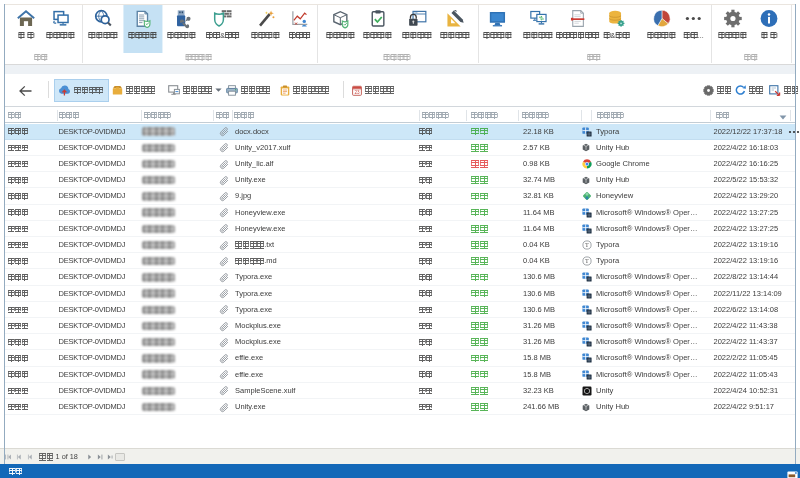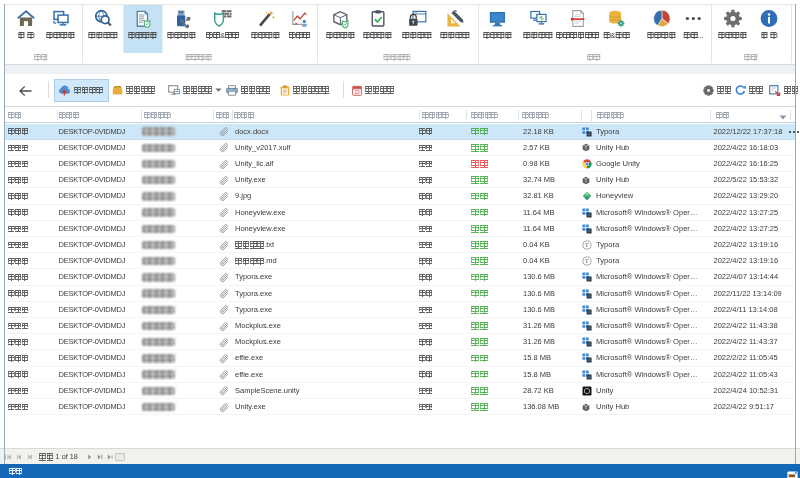--- a/index.html
+++ b/index.html
@@ -466,21 +466,21 @@
       <span class="cell k5 f65"><b><i class="z"></i><i class="z"></i></b></span>
       <span class="cell k6 risk r"><b><i class="z"></i><i class="z"></i></b></span>
       <span class="cell k7">0.98 KB</span>
       <span class="cell k8"><svg width="10" height="10" viewBox="0 0 10 10">
           <path d="M5 5 1 2.7A4.6 4.6 0 0 1 9 2.7z" fill="#db4437"></path>
           <path d="M5 5 9 2.7A4.6 4.6 0 0 1 5 9.6z" fill="#0f9d58"></path>
           <path d="M5 5v4.6A4.6 4.6 0 0 1 1 2.7z" fill="#ffcd40"></path>
           <circle cx="5" cy="5" r="2.1" fill="#fff"></circle>
           <circle cx="5" cy="5" r="1.5" fill="#4285f4"></circle>
         </svg></span>
-      <span class="cell k9">Google Unity</span>
+      <span class="cell k9">Google Chrome</span>
       <span class="cell k10">2022/4/22 16:16:25</span>
     </div>
     <div class="row" style="top:172.2px">
       <span class="cell k0 f65"><b><i class="z"></i><i class="z"></i><i class="z"></i></b></span>
       <span class="cell k1">DESKTOP-0VIDMDJ</span>
       <span class="cell k2"><span class="bb"></span></span>
       <span class="cell k3"><svg width="10" height="11" viewBox="0 0 24 24" fill="none" stroke="#8f959b" stroke-width="2.2">
           <path d="M21.44 11.05 12.25 20.24a5.2 5.2 0 0 1-7.36-7.36l9.2-9.19a3.47 3.47 0 0 1 4.9 4.91l-9.2 9.19a1.73 1.73 0 0 1-2.44-2.45l8.49-8.49"></path>
         </svg></span>
       <span class="cell k4">Unity.exe</span>
@@ -600,21 +600,21 @@
       <span class="cell k5 f65"><b><i class="z"></i><i class="z"></i></b></span>
       <span class="cell k6 risk g"><b><i class="z"></i><i class="z"></i></b></span>
       <span class="cell k7">130.6 MB</span>
       <span class="cell k8"><svg width="10" height="10" viewBox="0 0 10 10">
           <rect x=".4" y=".4" width="6.4" height="6.4" rx=".9" fill="#3f87d2"></rect>
           <path d="M.4 3.6h6.4M3.6 .4v6.4" stroke="#fff" stroke-width=".8"></path>
           <rect x="4.6" y="4.6" width="5" height="5" rx=".5" fill="#27384a"></rect>
           <path d="M5.3 7.1h3.6M7.1 5.3v3.6" stroke="#7d92a8" stroke-width=".5"></path>
         </svg></span>
       <span class="cell k9">Microsoft® Windows® Oper…</span>
-      <span class="cell k10">2022/4/07 13:14:44</span>
+      <span class="cell k10">2022/8/22 13:14:44</span>
     </div>
     <div class="row" style="top:285.6px">
       <span class="cell k0 f65"><b><i class="z"></i><i class="z"></i><i class="z"></i></b></span>
       <span class="cell k1">DESKTOP-0VIDMDJ</span>
       <span class="cell k2"><span class="bb"></span></span>
       <span class="cell k3"><svg width="10" height="11" viewBox="0 0 24 24" fill="none" stroke="#8f959b" stroke-width="2.2">
           <path d="M21.44 11.05 12.25 20.24a5.2 5.2 0 0 1-7.36-7.36l9.2-9.19a3.47 3.47 0 0 1 4.9 4.91l-9.2 9.19a1.73 1.73 0 0 1-2.44-2.45l8.49-8.49"></path>
         </svg></span>
       <span class="cell k4">Typora.exe</span>
       <span class="cell k5 f65"><b><i class="z"></i><i class="z"></i></b></span>
@@ -640,21 +640,21 @@
       <span class="cell k5 f65"><b><i class="z"></i><i class="z"></i></b></span>
       <span class="cell k6 risk g"><b><i class="z"></i><i class="z"></i></b></span>
       <span class="cell k7">130.6 MB</span>
       <span class="cell k8"><svg width="10" height="10" viewBox="0 0 10 10">
           <rect x=".4" y=".4" width="6.4" height="6.4" rx=".9" fill="#3f87d2"></rect>
           <path d="M.4 3.6h6.4M3.6 .4v6.4" stroke="#fff" stroke-width=".8"></path>
           <rect x="4.6" y="4.6" width="5" height="5" rx=".5" fill="#27384a"></rect>
           <path d="M5.3 7.1h3.6M7.1 5.3v3.6" stroke="#7d92a8" stroke-width=".5"></path>
         </svg></span>
       <span class="cell k9">Microsoft® Windows® Oper…</span>
-      <span class="cell k10">2022/4/11 13:14:08</span>
+      <span class="cell k10">2022/6/22 13:14:08</span>
     </div>
     <div class="row" style="top:318.0px">
       <span class="cell k0 f65"><b><i class="z"></i><i class="z"></i><i class="z"></i></b></span>
       <span class="cell k1">DESKTOP-0VIDMDJ</span>
       <span class="cell k2"><span class="bb"></span></span>
       <span class="cell k3"><svg width="10" height="11" viewBox="0 0 24 24" fill="none" stroke="#8f959b" stroke-width="2.2">
           <path d="M21.44 11.05 12.25 20.24a5.2 5.2 0 0 1-7.36-7.36l9.2-9.19a3.47 3.47 0 0 1 4.9 4.91l-9.2 9.19a1.73 1.73 0 0 1-2.44-2.45l8.49-8.49"></path>
         </svg></span>
       <span class="cell k4">Mockplus.exe</span>
       <span class="cell k5 f65"><b><i class="z"></i><i class="z"></i></b></span>
@@ -729,42 +729,42 @@
       <span class="cell k9">Microsoft® Windows® Oper…</span>
       <span class="cell k10">2022/4/22 11:05:43</span>
     </div>
     <div class="row" style="top:382.8px">
       <span class="cell k0 f65"><b><i class="z"></i><i class="z"></i><i class="z"></i></b></span>
       <span class="cell k1">DESKTOP-0VIDMDJ</span>
       <span class="cell k2"><span class="bb"></span></span>
       <span class="cell k3"><svg width="10" height="11" viewBox="0 0 24 24" fill="none" stroke="#8f959b" stroke-width="2.2">
           <path d="M21.44 11.05 12.25 20.24a5.2 5.2 0 0 1-7.36-7.36l9.2-9.19a3.47 3.47 0 0 1 4.9 4.91l-9.2 9.19a1.73 1.73 0 0 1-2.44-2.45l8.49-8.49"></path>
         </svg></span>
-      <span class="cell k4">SampleScene.unity</span>
-      <span class="cell k5 f65"><b><i class="z"></i><i class="z"></i></b></span>
-      <span class="cell k6 risk g"><b><i class="z"></i><i class="z"></i></b></span>
-      <span class="cell k7">28.72 KB</span>
+      <span class="cell k4">SampleScene.xulf</span>
+      <span class="cell k5 f65"><b><i class="z"></i><i class="z"></i></b></span>
+      <span class="cell k6 risk g"><b><i class="z"></i><i class="z"></i></b></span>
+      <span class="cell k7">32.23 KB</span>
       <span class="cell k8"><svg width="10" height="10" viewBox="0 0 10 10">
           <rect x=".5" y=".5" width="9" height="9" rx="1.2" fill="#161616"></rect>
           <path d="M5 2.2 7.5 3.6v2.8L5 7.8 2.5 6.4V3.6z" fill="none" stroke="#fff" stroke-width=".6"></path>
         </svg></span>
       <span class="cell k9">Unity</span>
       <span class="cell k10">2022/4/24 10:52:31</span>
     </div>
     <div class="row" style="top:399.0px">
       <span class="cell k0 f65"><b><i class="z"></i><i class="z"></i><i class="z"></i></b></span>
       <span class="cell k1">DESKTOP-0VIDMDJ</span>
       <span class="cell k2"><span class="bb"></span></span>
       <span class="cell k3"><svg width="10" height="11" viewBox="0 0 24 24" fill="none" stroke="#8f959b" stroke-width="2.2">
           <path d="M21.44 11.05 12.25 20.24a5.2 5.2 0 0 1-7.36-7.36l9.2-9.19a3.47 3.47 0 0 1 4.9 4.91l-9.2 9.19a1.73 1.73 0 0 1-2.44-2.45l8.49-8.49"></path>
         </svg></span>
       <span class="cell k4">Unity.exe</span>
       <span class="cell k5 f65"><b><i class="z"></i><i class="z"></i></b></span>
       <span class="cell k6 risk g"><b><i class="z"></i><i class="z"></i></b></span>
-      <span class="cell k7">136.08 MB</span>
+      <span class="cell k7">241.66 MB</span>
       <span class="cell k8"><svg width="8" height="9" viewBox="0 0 8 9">
           <path d="M4 .7 7.3 2.6v3.8L4 8.3.7 6.4V2.6z" fill="#5a5f63"></path>
           <path d="M4 3.4 6.6 2M4 3.4 1.4 2M4 3.4v3.4" stroke="#fff" stroke-width=".55" fill="none"></path>
         </svg></span>
       <span class="cell k9">Unity Hub</span>
       <span class="cell k10">2022/4/22 9:51:17</span>
     </div>
 <div id="pager" class="abs">
       <span class="abs" style="left:4px;top:4.5px;line-height:0"><svg width="8" height="6" viewBox="0 0 9 8">
           <path d="M1.2.8v6.4M4.4.8v6.4" stroke="#a9aeb4" stroke-width="1.1"></path>

